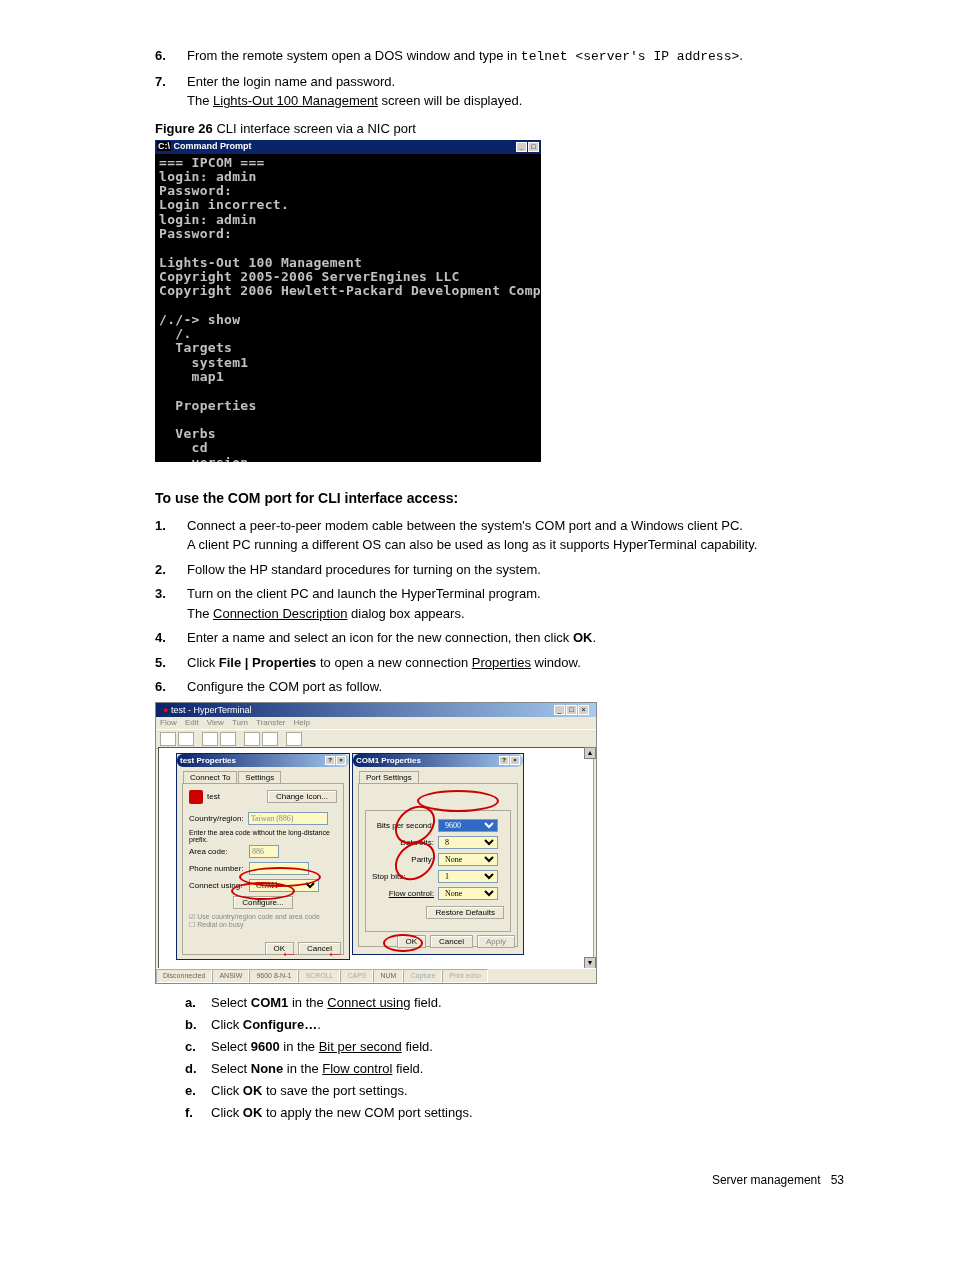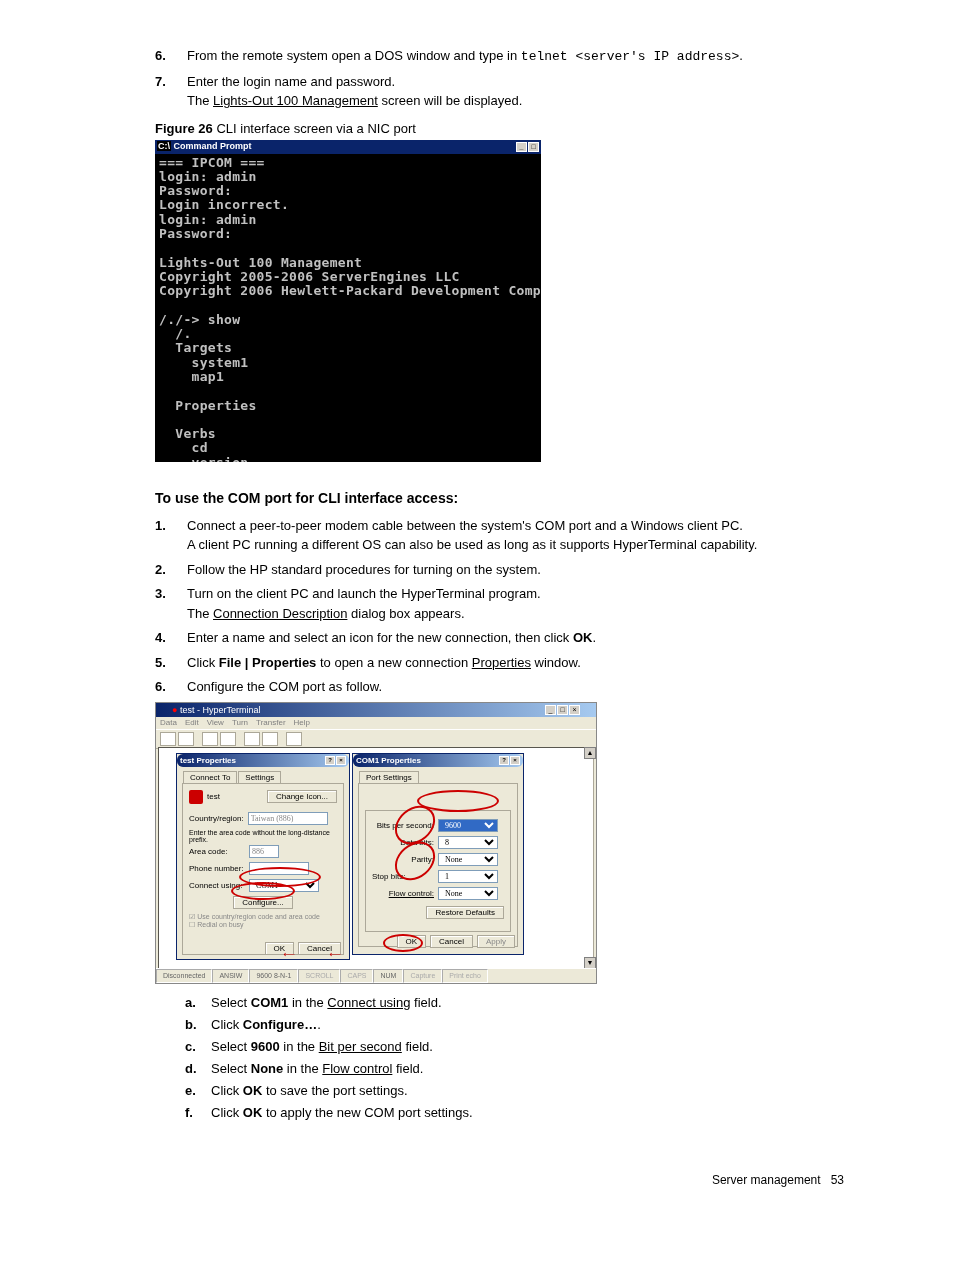--- a/index.html
+++ b/index.html
@@ -126,21 +126,21 @@
     background: #ece9d8;
     font-family: Tahoma, Arial, sans-serif;
     font-size: 8px;
     overflow: hidden;
   }
   .fig27 .mainbar {
     height: 14px;
     background: linear-gradient(to right, #0a246a, #a6caf0);
     color: #fff;
     font-size: 9px;
-    padding: 0 16px;
+    padding: 0 7px;
     display: flex;
     align-items: center;
     justify-content: space-between;
   }
   .fig27 .wbuttons {
     display: flex;
     gap: 1px;
   }
   .fig27 .wbuttons span {
     width: 11px; height: 10px; background: #d4d0c8;
@@ -245,21 +245,21 @@
   }
   .dlg .row label {
     font-size: 8px;
   }
   .dlg input, .dlg select {
     font-size: 8px;
     font-family: Tahoma;
     height: 13px;
     box-sizing: border-box;
     border: 1px solid #7f9db9;
-    background: #ffffff;
+    background: #fef9c3;
     padding: 0 2px;
   }
   .btn {
     border: 1px solid #aca899;
     background: #ece9d8;
     font-size: 8px;
     padding: 1px 8px;
     box-shadow: 1px 1px 0 #fff inset;
   }
   .ellipse {
@@ -411,21 +411,21 @@
   <div class="fig27">
     <div class="mainbar">
       <span><span style="color:#f00">●</span> <span>test - HyperTerminal</span></span>
       <span class="wbuttons">
         <span>_</span>
         <span>□</span>
         <span>×</span>
       </span>
     </div>
     <div class="menubar">
-      <span>Data</span>
+      <span>Flow</span>
       <span>Edit</span>
       <span>View</span>
       <span>Turn</span>
       <span>Transfer</span>
       <span>Help</span>
     </div>
     <div class="toolbar">
       <span class="tb"></span>
       <span class="tb"></span>
       <span style="width:4px"></span>

